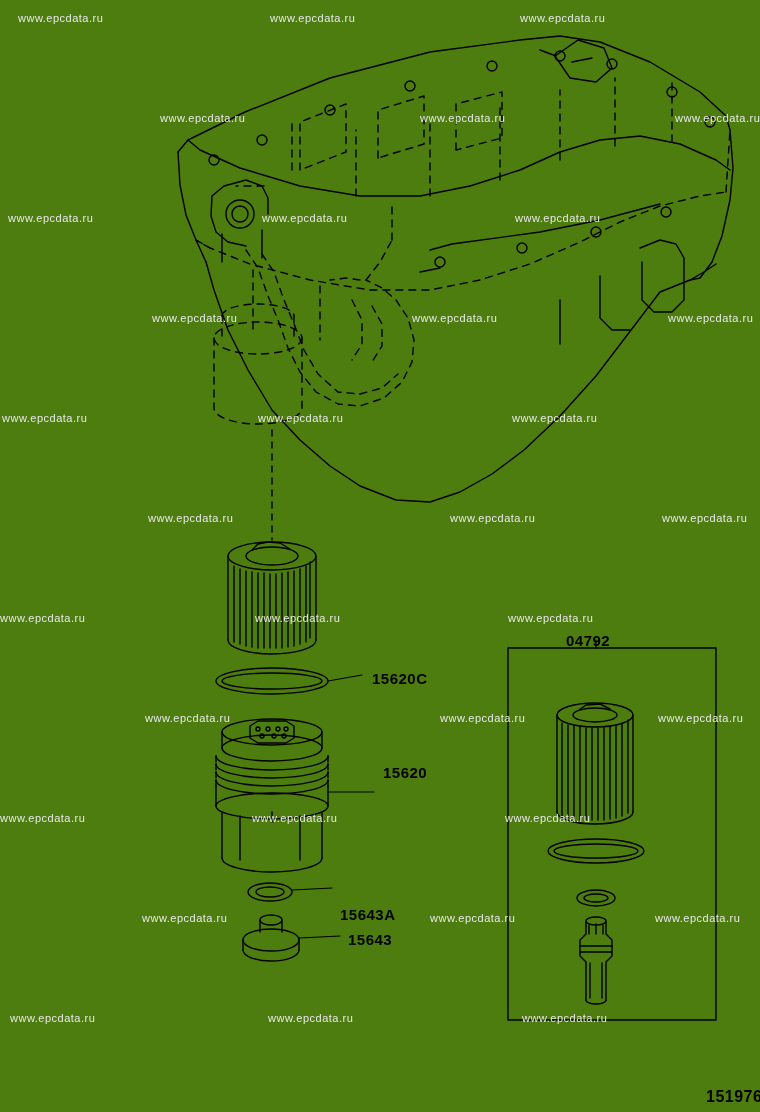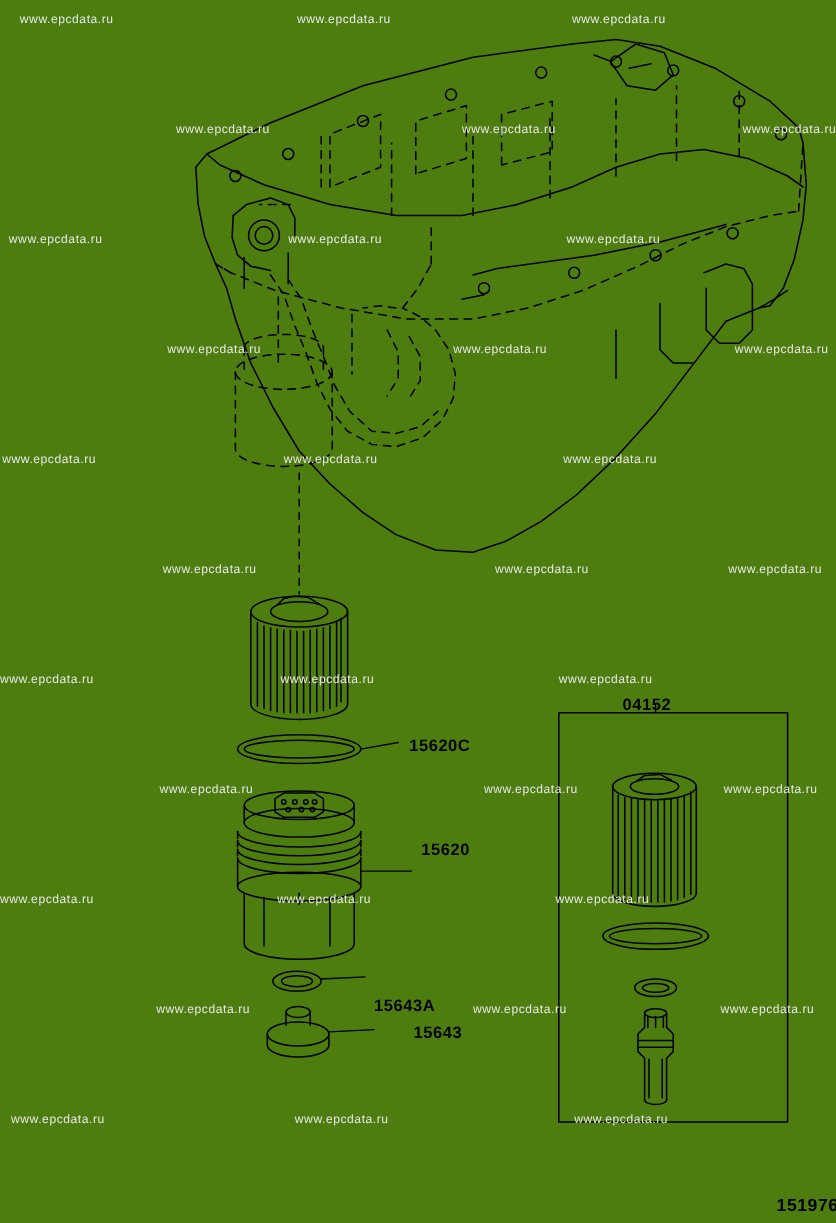--- a/index.html
+++ b/index.html
@@ -314,18 +314,18 @@
   <div class="wm" style="left:142px; top:912px;">www.epcdata.ru</div>
   <div class="wm" style="left:430px; top:912px;">www.epcdata.ru</div>
   <div class="wm" style="left:655px; top:912px;">www.epcdata.ru</div>
   <div class="wm" style="left:10px; top:1012px;">www.epcdata.ru</div>
   <div class="wm" style="left:268px; top:1012px;">www.epcdata.ru</div>
   <div class="wm" style="left:522px; top:1012px;">www.epcdata.ru</div>
 
   <div class="label" style="left:372px; top:670px;">15620C</div>
   <div class="label" style="left:383px; top:764px;">15620</div>
   <div class="label" style="left:340px; top:906px;">15643A</div>
-  <div class="label" style="left:348px; top:931px;margin-left:28px;">15643</div>
-  <div class="label" style="left:566px; top:632px;">04152</div>
+  <div class="label" style="left:348px; top:931px;">15643</div>
+  <div class="label" style="left:566px; top:632px;">04792</div>
 
   <div class="figno" style="left:706px; top:1088px;">151976</div>
 
 </div>
 
 </body></html>

